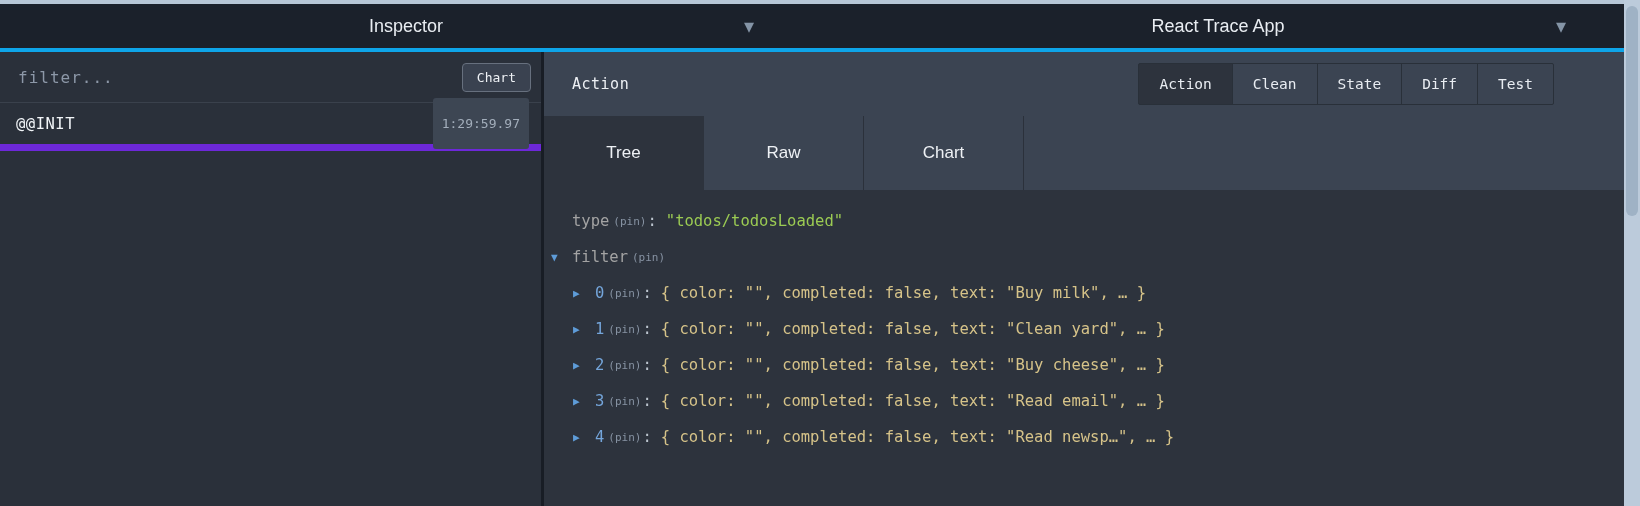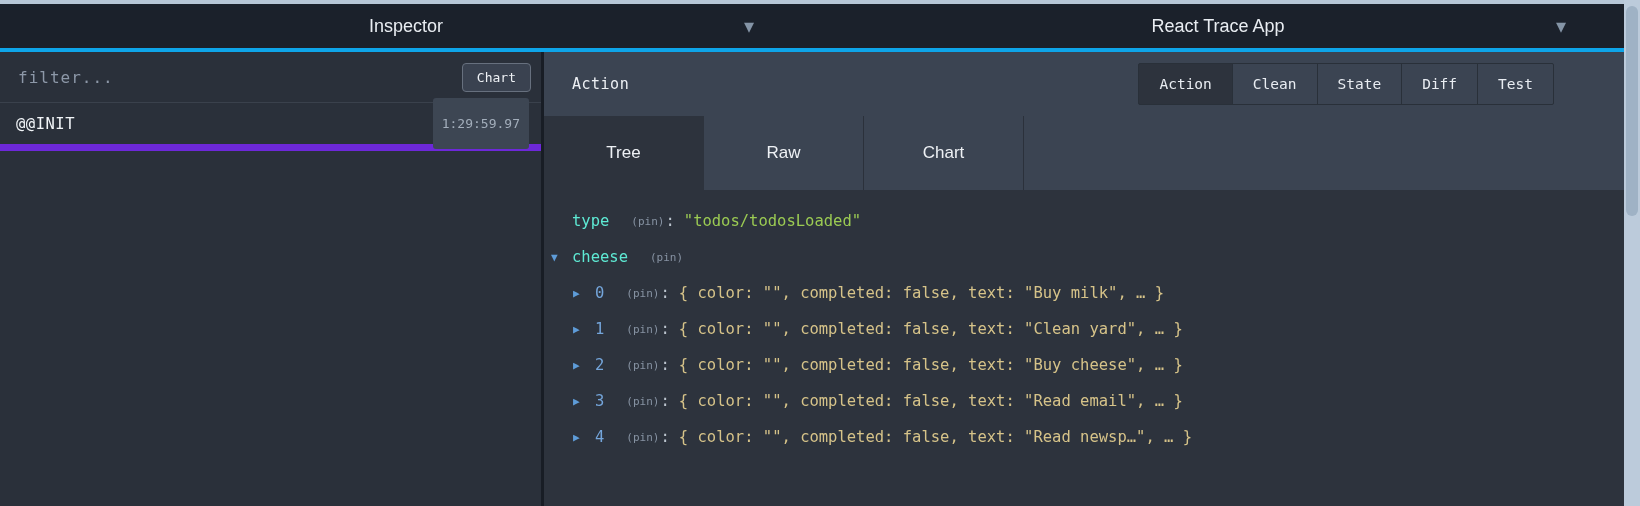--- a/index.html
+++ b/index.html
@@ -107,23 +107,23 @@
     flex:1; padding-top:13px; overflow:hidden;
     font-family:"DejaVu Sans Mono", monospace; font-size:15.5px;
   }
   .trow {
     height:36px; display:flex; align-items:center;
     padding-left:7px; white-space:pre; cursor:pointer;
   }
   .trow.item { padding-left:29px; }
   .arrow { width:21px; flex:none; color:#5e9cd8; font-size:11px; }
   .trow.item .arrow { width:22px; }
-  .key { color:#5eead4; }
+  .key { color:#a3a3a3; }
   .idx { color:#74a5da; }
-  .pin { color:#8793a3; font-size:11px; margin:0 1px 0 22px; }
+  .pin { color:#8793a3; font-size:11px; margin:0 1px 0 4px; }
   .colon { color:#bcc5cf; margin-right:9px; }
   .val-string { color:#9bcb53; }
   .preview { color:#d6c389; }
 
   
   .scrollbar {
     position:absolute; right:0; top:0; width:16px; height:506px;
     background:#bccbdb;
   }
   .scroll-thumb {
@@ -185,21 +185,21 @@
         <div class="trow">
           <span class="arrow"></span>
           <span class="key">type</span>
           <span class="pin">(pin)</span>
           <span class="colon">:</span>
           <span class="val-string">"todos/todosLoaded"</span>
         </div>
 
         <div class="trow">
           <span class="arrow">▼</span>
-          <span class="key">cheese</span>
+          <span class="key">filter</span>
           <span class="pin">(pin)</span>
         </div>
 
         <div class="trow item">
           <span class="arrow">▶</span>
           <span class="idx">0</span>
           <span class="pin">(pin)</span>
           <span class="colon">:</span>
           <span class="preview">{ color: "", completed: false, text: "Buy milk", … }</span>
         </div>

